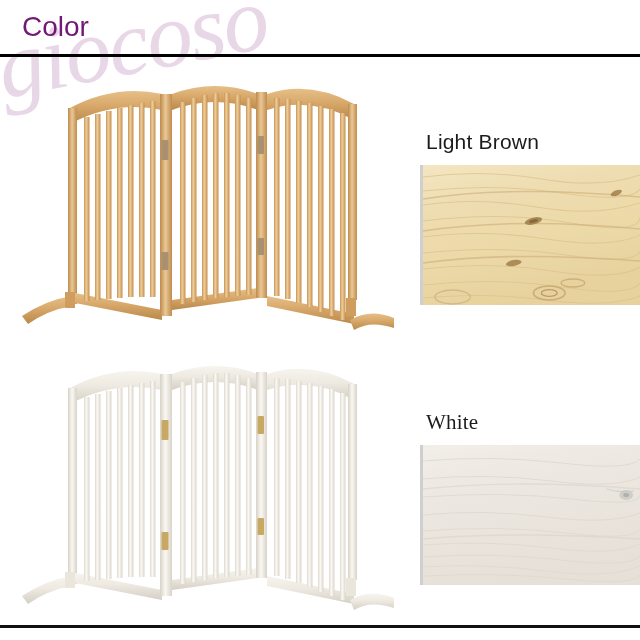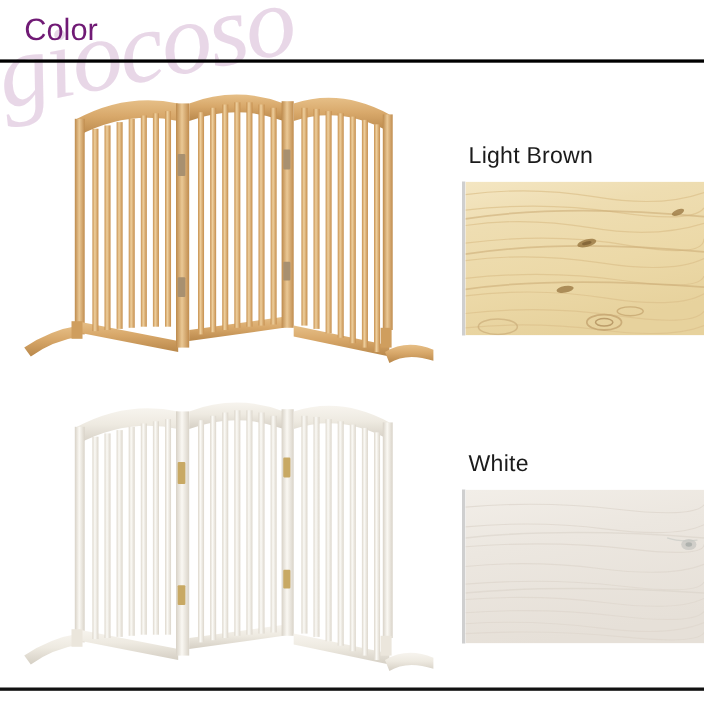--- a/index.html
+++ b/index.html
@@ -82,21 +82,21 @@
   
   .color-row {
     position: absolute;
     left: 0;
     width: 640px;
     height: 280px;
     z-index: 2;
     text-align: center;
   }
   #row-light-brown { top: 60px; }
-  #row-white       { top: 340px; }
+  #row-white       { top: 340px; font-family: Liberation Serif, serif; }
 
   .product-photo {
     position: absolute;
     left: 10px;
     top: 10px;
     width: 396px;
     height: 262px;
   }
   .swatch-block {
     position: absolute;

